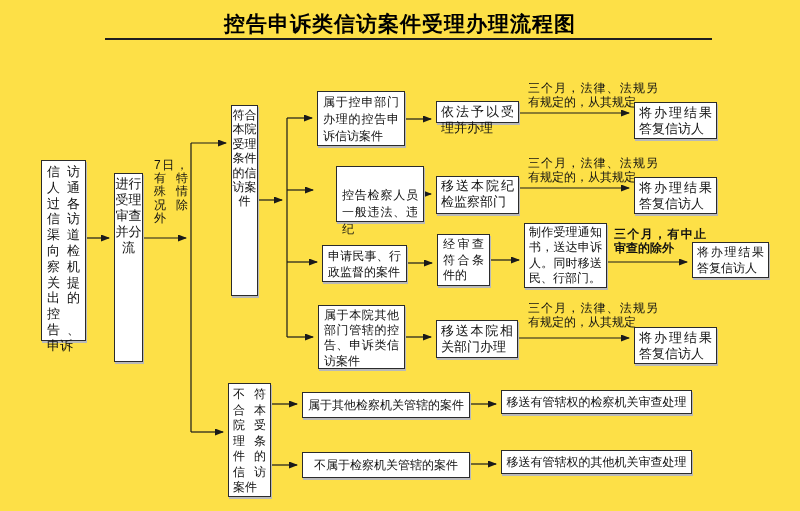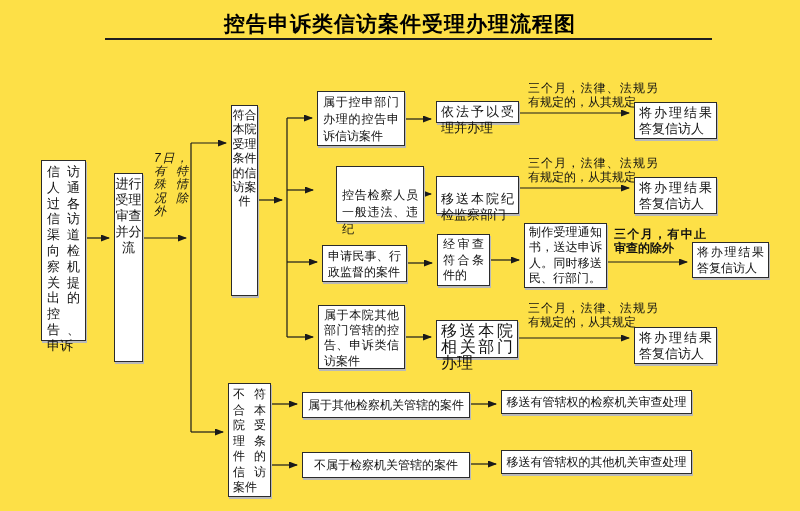--- a/index.html
+++ b/index.html
@@ -66,44 +66,44 @@
       <line x1="470" y1="404" x2="496" y2="404" marker-end="url(#ah)"></line>
       <line x1="271" y1="465" x2="297" y2="465" marker-end="url(#ah)"></line>
       <line x1="470" y1="464" x2="496" y2="464" marker-end="url(#ah)"></line>
     </g>
   </svg>
 
   <div class="box wrap2" style="left:41px;top:160px;width:45px;height:181px;padding:3px 5px;font-size:13px;line-height:15.8px;">信访人通过各信访渠道向检察机关提出的控告、申诉</div>
 
   <div class="box vbox" style="left:114px;top:173px;width:29px;height:189px;padding:2px 0;font-size:13px;line-height:16px;">进行受理审查并分流</div>
 
-  <div class="lbl wrap2" style="left:154px;top:152px;width:34px;height:70px;line-height:13.2px;font-style:italic;">7日，有特殊情况除外</div>
+  <div class="lbl wrap2" style="left:154px;top:159px;width:34px;height:70px;line-height:13.2px;">7日，有特殊情况除外</div>
 
   <div class="box vbox" style="left:231px;top:105px;width:27px;height:191px;padding:2px 0;line-height:14.4px;">符合本院受理条件的信访案件</div>
 
   <div class="box wrap2" style="left:228px;top:383px;width:43px;height:114px;padding:3px 4px;line-height:15.5px;">不符合本院受理条件的信访案件</div>
 
   <div class="box" style="left:317px;top:91px;width:88px;height:55px;padding:2px 5px;">属于控申部门办理的控告申诉信访案件</div>
   <div class="box" style="left:436px;top:101px;width:83px;height:22px;padding:2px 4px;font-size:13px;line-height:16px;">依法予以受理并办理</div>
   <div class="lbl" style="left:528px;top:82px;width:130px;height:28px;">三个月，法律、法规另有规定的，从其规定</div>
   <div class="box" style="left:634px;top:102px;width:83px;height:37px;padding:2px 4px;font-size:13px;line-height:16px;">将办理结果答复信访人</div>
 
   <div class="box" style="left:336px;top:166px;width:88px;height:56px;padding:20px 5px;">控告检察人员一般违法、违纪</div>
-  <div class="box" style="left:436px;top:176px;width:83px;height:38px;padding:14px 4px;font-size:13px;line-height:16px;">移送本院纪检监察部门</div>
+  <div class="box" style="left:436px;top:176px;width:83px;height:38px;padding:1px 4px;font-size:13px;line-height:16px;">移送本院纪检监察部门</div>
   <div class="lbl" style="left:528px;top:157px;width:130px;height:28px;">三个月，法律、法规另有规定的，从其规定</div>
   <div class="box" style="left:634px;top:177px;width:83px;height:37px;padding:2px 4px;font-size:13px;line-height:16px;">将办理结果答复信访人</div>
 
   <div class="box" style="left:322px;top:245px;width:85px;height:37px;padding:2px 5px;line-height:16px;">申请民事、行政监督的案件</div>
   <div class="box" style="left:437px;top:234px;width:53px;height:52px;padding:2px 5px;line-height:15.5px;">经审查符合条件的</div>
   <div class="box" style="left:524px;top:223px;width:83px;height:65px;padding:1px 4px;line-height:15.3px;">制作受理通知书，送达申诉人。同时移送民、行部门。</div>
   <div class="lbl" style="left:614px;top:228px;width:92px;height:28px;font-weight:bold;">三个月，有中止审查的除外</div>
   <div class="box" style="left:692px;top:242px;width:77px;height:36px;padding:2px 4px;line-height:15.5px;">将办理结果答复信访人</div>
 
   <div class="box" style="left:318px;top:305px;width:87px;height:64px;padding:2px 5px;line-height:15.2px;">属于本院其他部门管辖的控告、申诉类信访案件</div>
-  <div class="box" style="left:436px;top:320px;width:82px;height:38px;padding:2px 4px;font-size:16px;line-height:16px;">移送本院相关部门办理</div>
+  <div class="box" style="left:436px;top:320px;width:82px;height:38px;padding:2px 4px;font-size:13px;line-height:16px;">移送本院相关部门办理</div>
   <div class="lbl" style="left:528px;top:302px;width:130px;height:28px;">三个月，法律、法规另有规定的，从其规定</div>
   <div class="box" style="left:634px;top:327px;width:83px;height:37px;padding:2px 4px;font-size:13px;line-height:16px;">将办理结果答复信访人</div>
 
   <div class="box oneline" style="left:302px;top:392px;width:168px;height:26px;">属于其他检察机关管辖的案件</div>
   <div class="box oneline" style="left:501px;top:390px;width:191px;height:24px;">移送有管辖权的检察机关审查处理</div>
 
   <div class="box oneline" style="left:302px;top:452px;width:168px;height:26px;">不属于检察机关管辖的案件</div>
   <div class="box oneline" style="left:501px;top:450px;width:191px;height:24px;">移送有管辖权的其他机关审查处理</div>
 
 </div>

